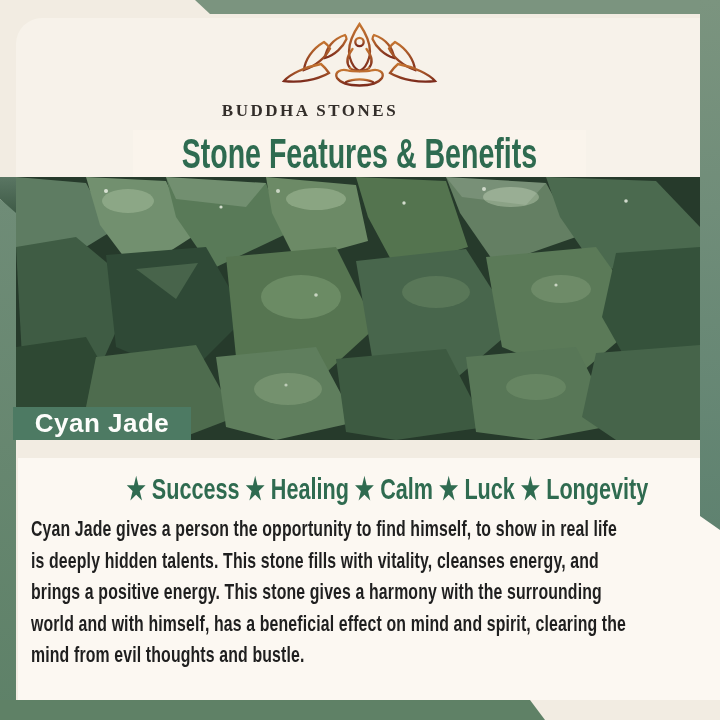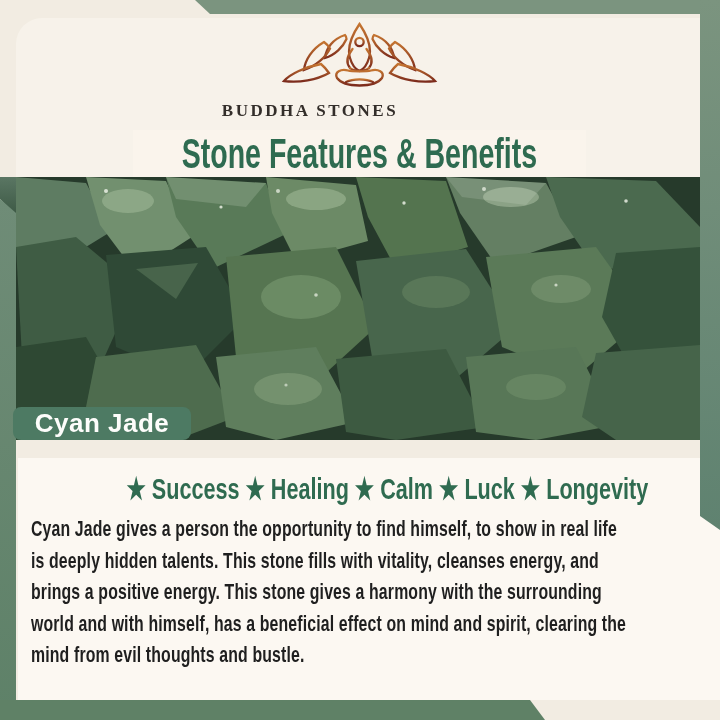--- a/index.html
+++ b/index.html
@@ -61,21 +61,20 @@
   .photo-notch{
     position:absolute;left:0;top:177px;width:16px;height:39px;
     background:linear-gradient(#5A7663,#3C5844);
     clip-path:polygon(0 0,100% 0,100% 100%,0 22px);
     z-index:2;
   }
   .stone-label{
     position:absolute;left:13px;top:407px;width:178px;height:33px;
     background:#4D7A63;display:flex;align-items:center;justify-content:center;
     z-index:7;
-    border-radius:8px;
   }
   .stone-label span{
     color:#FDFDFB;font-size:26px;font-weight:bold;letter-spacing:0.5px;
   }
   
   .content-panel{
     position:absolute;left:18px;top:458px;width:702px;height:242px;
     background:#FCF8F2;z-index:4;
   }
   .benefits-row{

